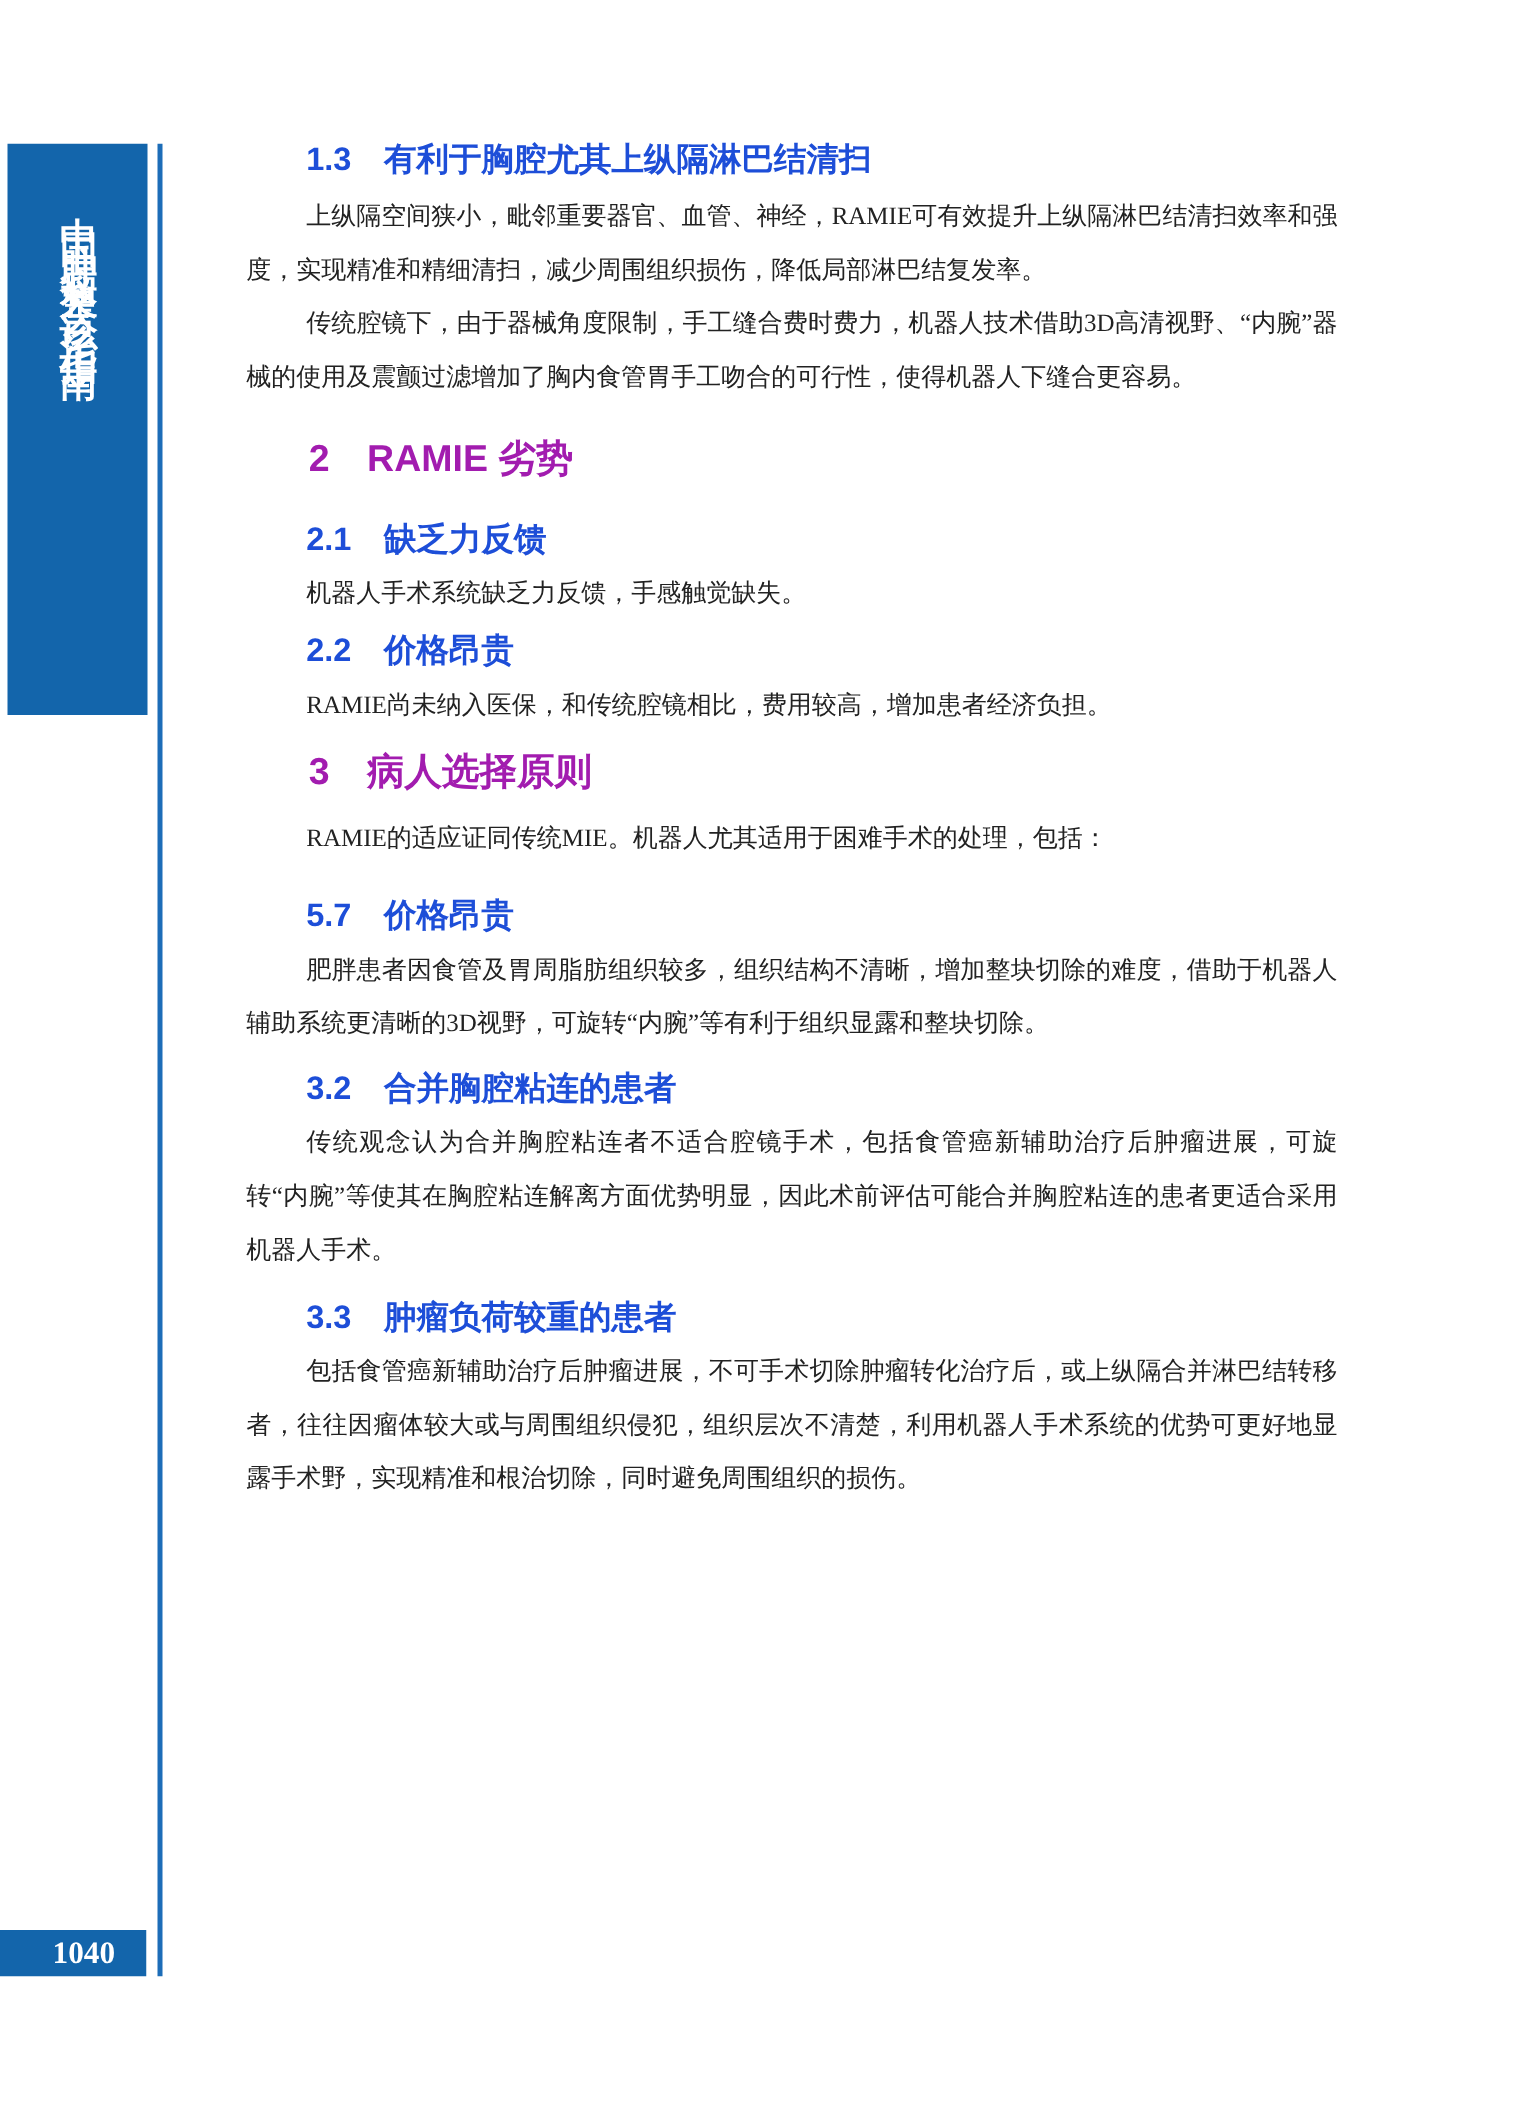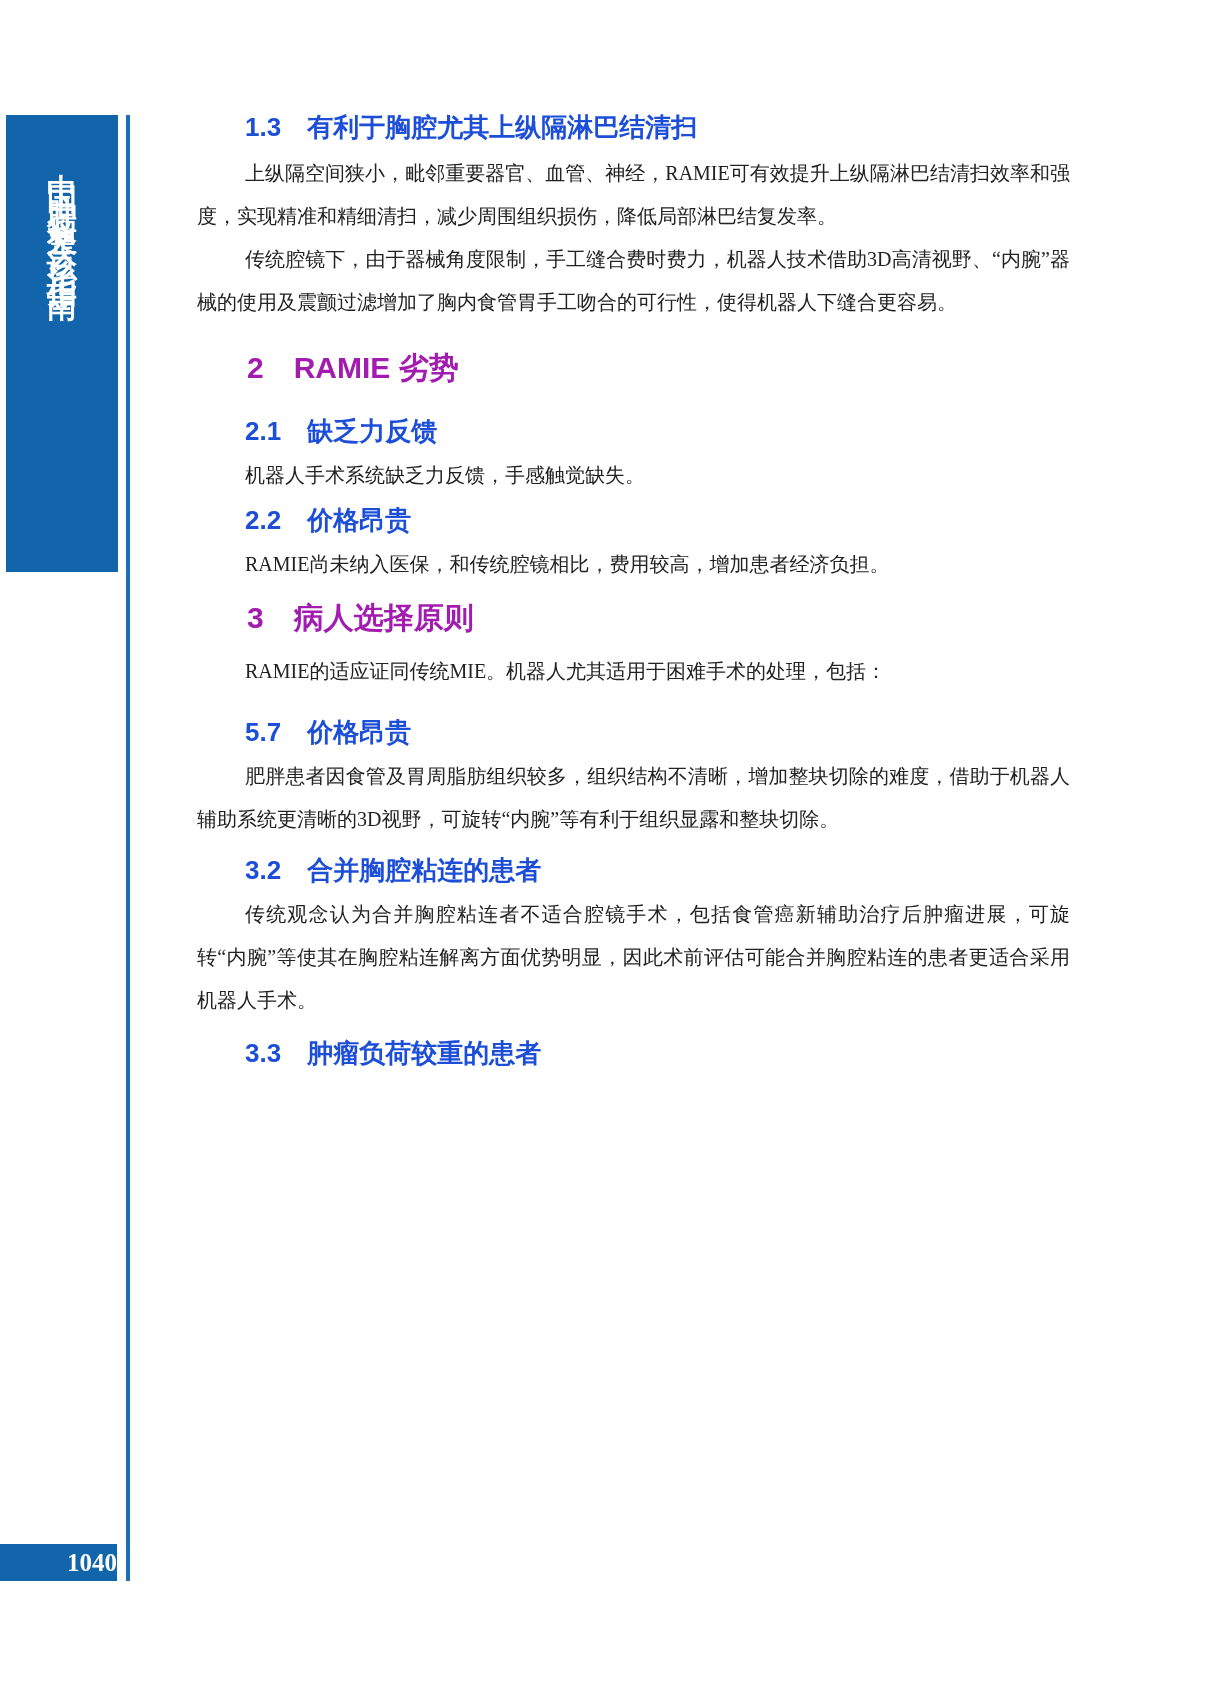--- a/index.html
+++ b/index.html
@@ -50,20 +50,21 @@
     width: 117px;
     height: 37px;
     background: #1365ab;
     color: #ffffff;
     font-family: "Liberation Serif", "DejaVu Serif", serif;
     font-weight: bold;
     font-size: 25px;
     line-height: 37px;
     text-align: right;
     box-sizing: border-box;
+    padding-right: 25px;
   }
 
   
   .content {
     position: absolute;
     left: 197px;
     top: 112px;
     width: 873px;
   }
   .para {
@@ -141,14 +142,15 @@
   <p class="para">肥胖患者因食管及胃周脂肪组织较多，组织结构不清晰，增加整块切除的难度，借助于机器人辅助系统更清晰的3D视野，可旋转“内腕”等有利于组织显露和整块切除。</p>
 
   <div class="sec-h2">
     <span class="sec-num">3.2</span><span>合并胸腔粘连的患者</span>
   </div>
   <p class="para">传统观念认为合并胸腔粘连者不适合腔镜手术，包括食管癌新辅助治疗后肿瘤进展，可旋转“内腕”等使其在胸腔粘连解离方面优势明显，因此术前评估可能合并胸腔粘连的患者更适合采用机器人手术。</p>
 
   <div class="sec-h2" style="margin-top:16px;">
     <span class="sec-num">3.3</span><span>肿瘤负荷较重的患者</span>
   </div>
+  <p class="para">包括食管癌新辅助治疗后肿瘤进展，不可手术切除肿瘤转化治疗后，或上纵隔合并淋巴结转移者，往往因瘤体较大或与周围组织侵犯，组织层次不清楚，利用机器人手术系统的优势可更好地显露手术野，实现精准和根治切除，同时避免周围组织的损伤。</p>
 
 </div>
 
 </body></html>

